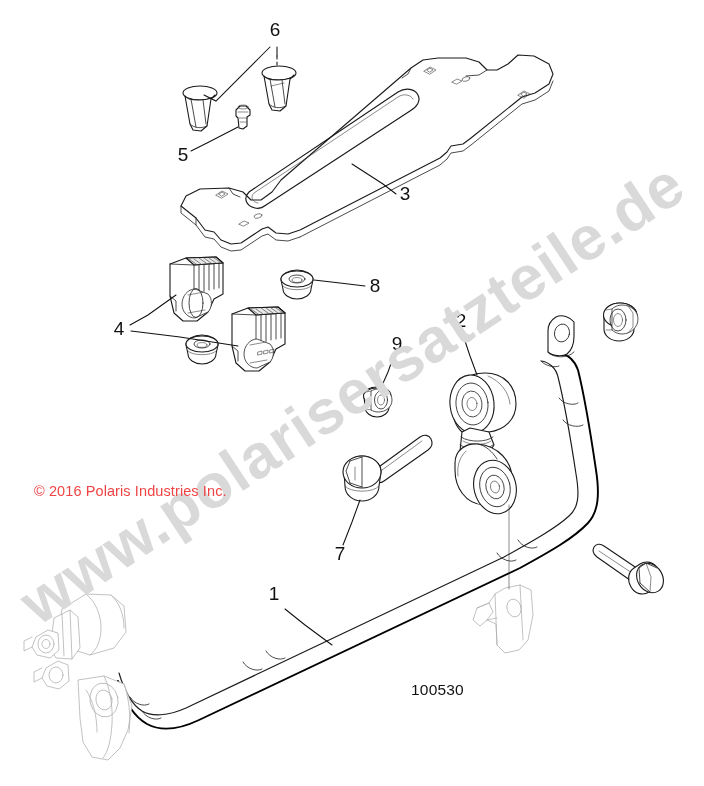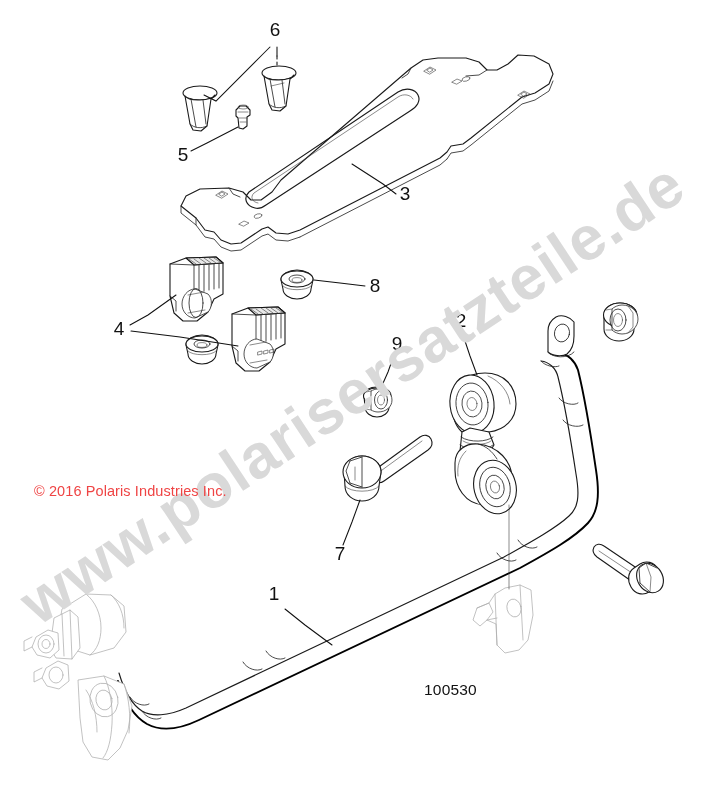--- a/index.html
+++ b/index.html
@@ -463,15 +463,15 @@
       <text class="callout-num" x="375" y="292" text-anchor="middle">8</text>
       <text class="callout-num" x="397" y="350" text-anchor="middle">9</text>
     </g>
 
   </svg>
 
   <div id="watermark">www.polarisersatzteile.de</div>
 
   <div class="copyright-text" style="left:34px; top:483px;">© 2016 Polaris Industries Inc.</div>
 
-  <div class="partnum-text" style="left:424px; top:681px;">100530</div>
+  <div class="partnum-text" style="left:411px; top:681px;">100530</div>
 
 </div>
 
 </body></html>

